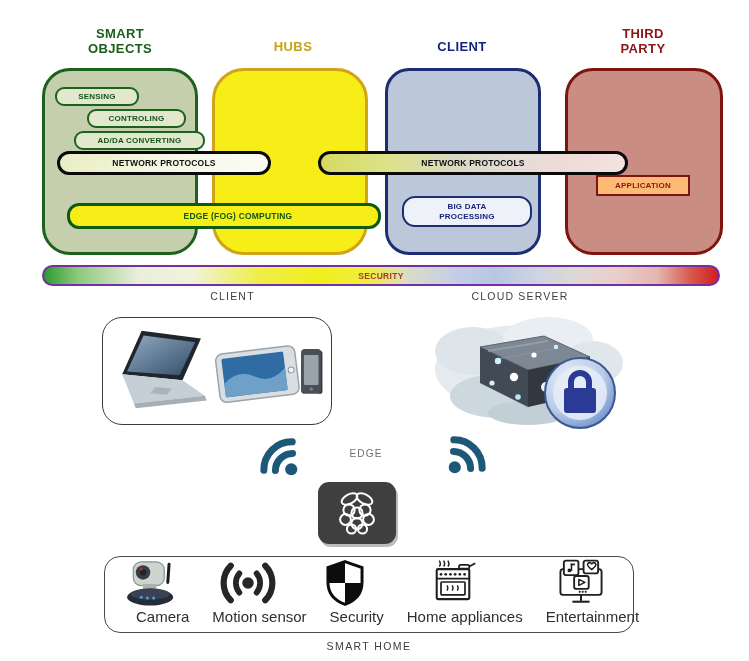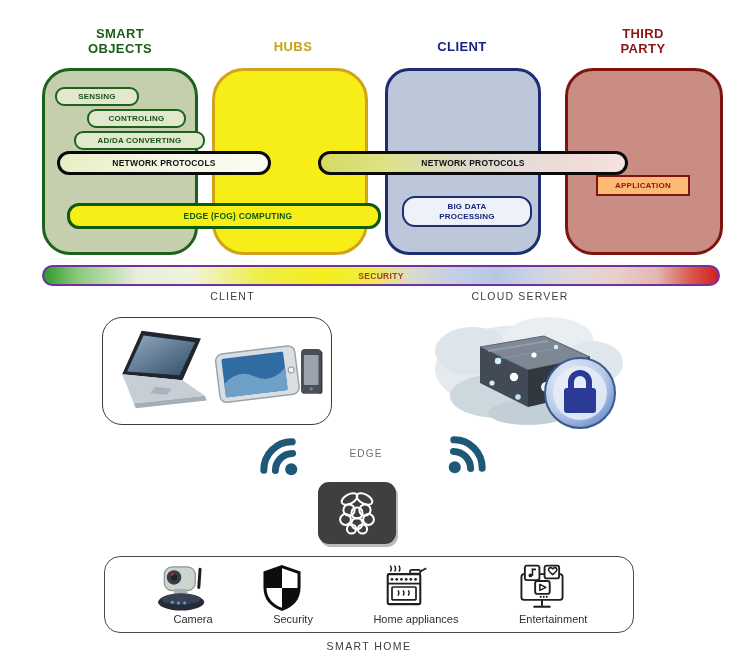--- a/index.html
+++ b/index.html
@@ -47,21 +47,21 @@
     background:#3f3f3f;box-shadow:2px 3px 0 rgba(60,60,60,.35);
     display:flex;align-items:center;justify-content:center;
   }
   
   .homebox{
     position:absolute;left:104px;top:556px;width:530px;height:77px;
     border:1.5px solid #4a4a4a;border-radius:16px;background:#fff;
     display:flex;align-items:flex-end;justify-content:space-evenly;padding:6px 8px 7px 8px;box-sizing:border-box;
   }
   .homeitem{display:flex;flex-direction:column;align-items:center;gap:2px;}
-  .homeitem .lbl{font-size:11px;color:#2e2e2e;white-space:nowrap;margin-left:23px;}
+  .homeitem .lbl{font-size:15px;color:#2e2e2e;white-space:nowrap;margin-left:23px;}
   .homecaption{position:absolute;left:104px;top:640px;width:530px;text-align:center;font-size:10.5px;color:#3c3c3c;letter-spacing:1.4px;}
 </style>
 </head>
 <body>
 
 <div class="stage">
 
   <div class="hdr" style="left:60px;top:27px;width:120px;color:#1a5e1a;">SMART
 OBJECTS</div>
   <div class="hdr" style="left:243px;top:40px;width:100px;color:#c8a317;">HUBS</div>
@@ -221,20 +221,32 @@
         <rect x="23" y="27" width="15" height="7" fill="#a9b2ad"></rect>
         <ellipse cx="31" cy="42" rx="26" ry="9.5" fill="#262b38"></ellipse>
         <ellipse cx="31" cy="38.5" rx="22" ry="6.5" fill="#3a4152"></ellipse>
         <circle cx="21" cy="42" r="1.7" fill="#4aa3e0"></circle>
         <circle cx="28" cy="43" r="1.7" fill="#4aa3e0"></circle>
         <circle cx="35" cy="43" r="1.7" fill="#4aa3e0"></circle>
       </svg>
       <span class="lbl">Camera</span>
     </div>
 
+    <div class="homeitem">
+      <svg width="62" height="46" viewBox="0 0 64 48">
+        <circle cx="32" cy="24" r="6" fill="#262626"></circle>
+        <g fill="none" stroke="#262626" stroke-linecap="round">
+          <path d="M23,14 A15.5,15.5 0 0 0 23,34" stroke-width="6"></path>
+          <path d="M41,14 A15.5,15.5 0 0 1 41,34" stroke-width="6"></path>
+          <path d="M14,6 A25.5,25.5 0 0 0 14,42" stroke-width="6.5"></path>
+          <path d="M50,6 A25.5,25.5 0 0 1 50,42" stroke-width="6.5"></path>
+        </g>
+      </svg>
+      <span class="lbl">Motion sensor</span>
+    </div>
 
     <div class="homeitem">
       <svg width="42" height="46" viewBox="0 0 48 54">
         <defs>
           <clipPath id="shieldClip">
             <path d="M24,2 L44,9 V26 C44,40 35,48 24,52 C13,48 4,40 4,26 V9 Z"></path>
           </clipPath>
         </defs>
         <g clip-path="url(#shieldClip)">
           <rect x="0" y="0" width="48" height="54" fill="#ffffff"></rect>

